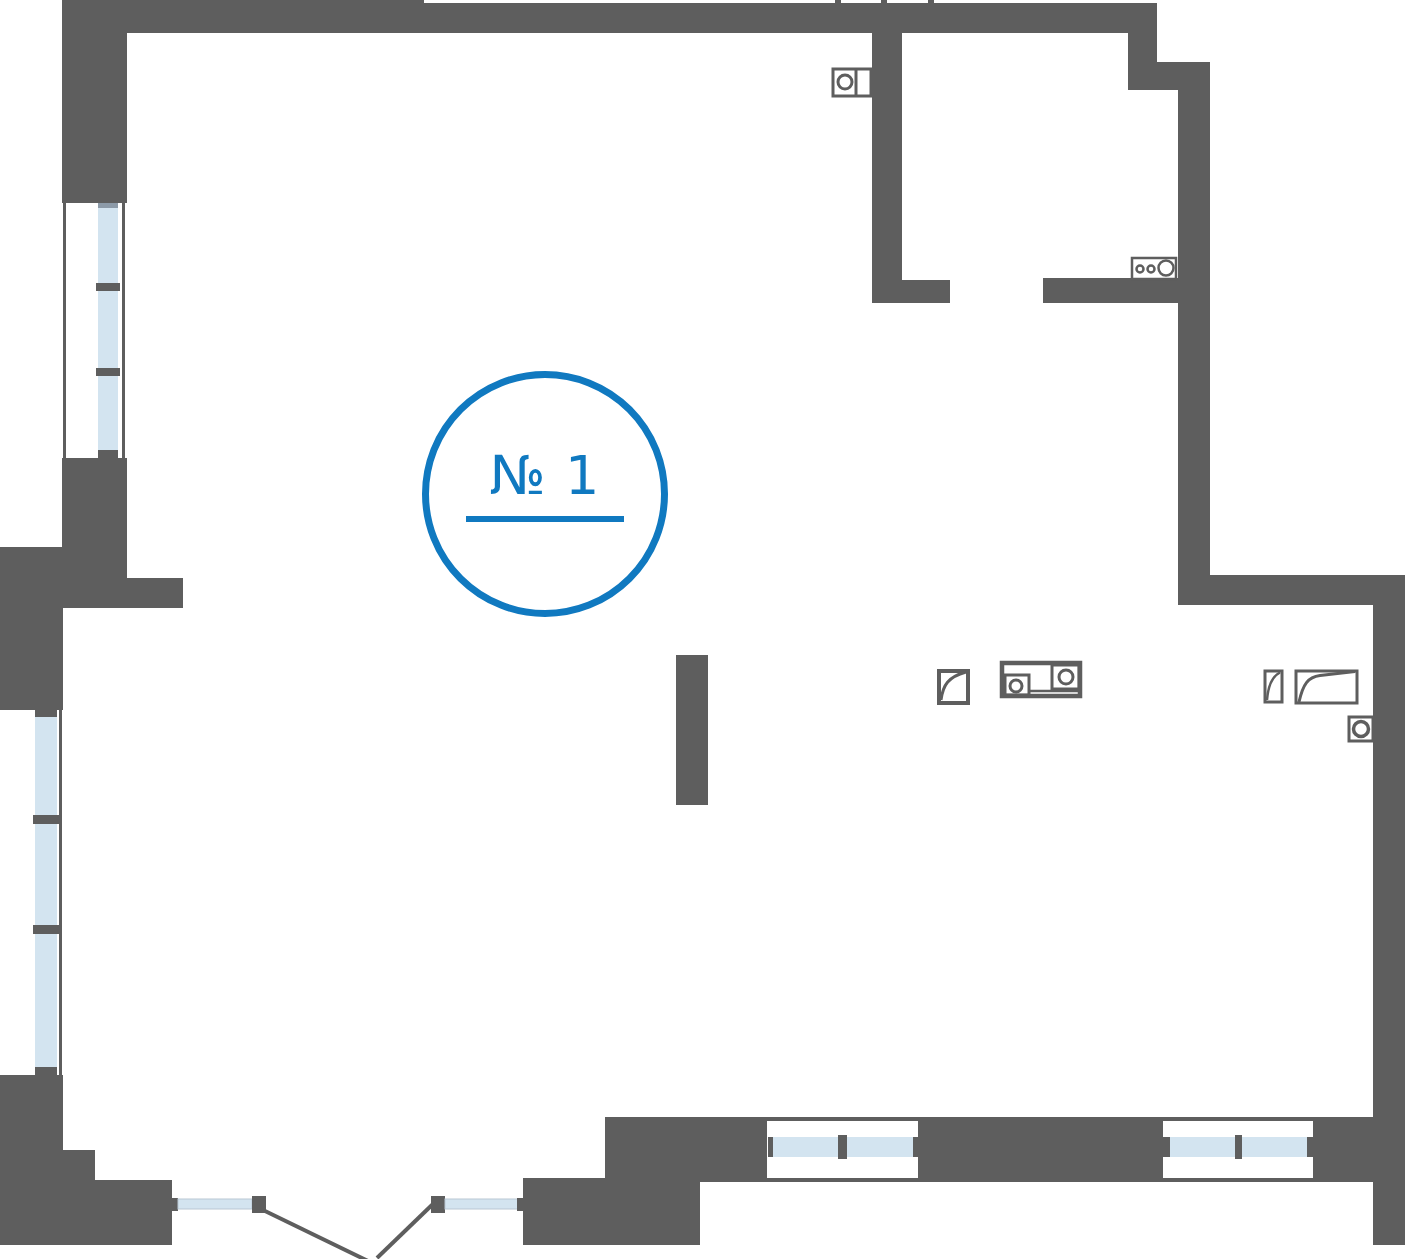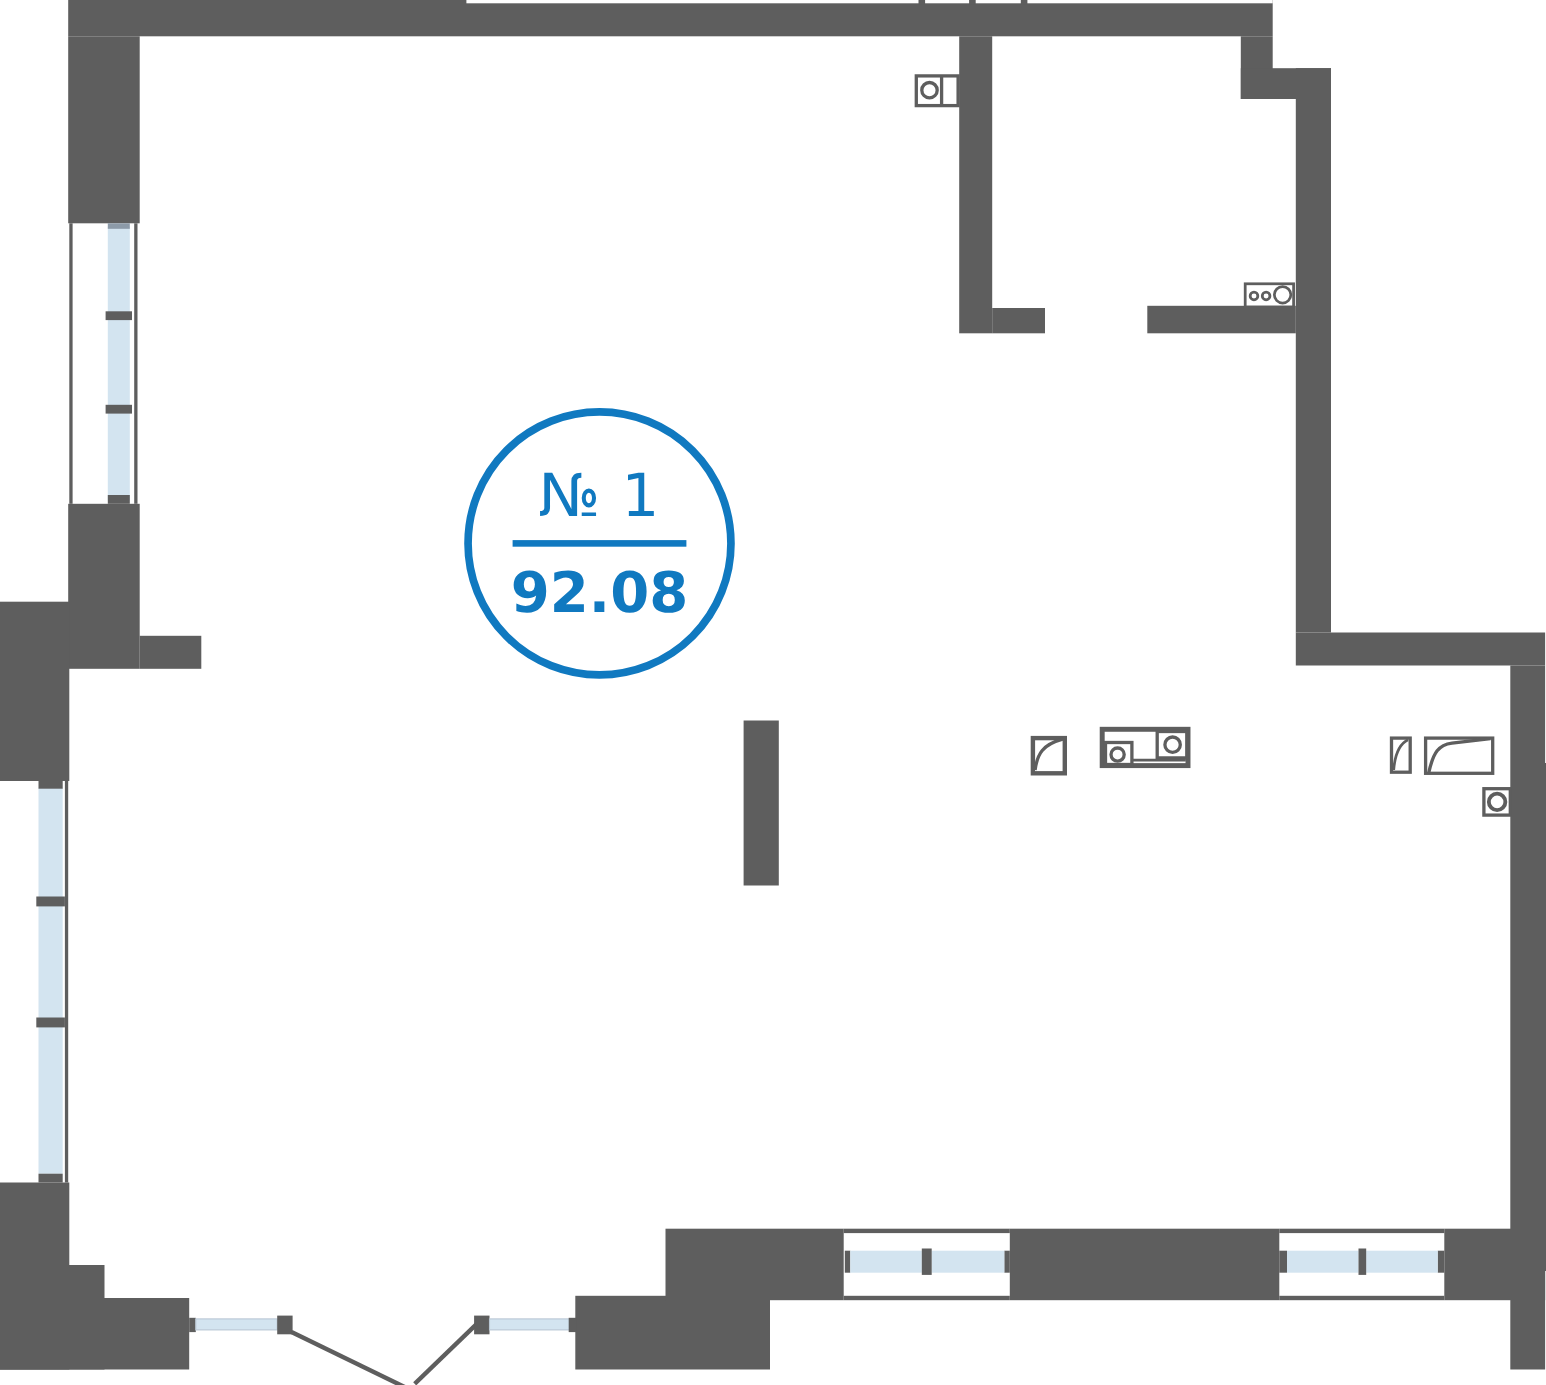--- a/index.html
+++ b/index.html
@@ -168,16 +168,15 @@
 
     <g>
       <rect class="ol" x="1349" y="717" width="24" height="24" stroke-width="3"></rect>
       <circle class="ln" cx="1361" cy="729" r="7.5" stroke-width="3.5"></circle>
     </g>
   </svg>
 
   <div class="badge">
     <div class="num">№ 1</div>
     <div class="rule"></div>
-    <div class="area">92.08</div>
   </div>
 
 </div>
 
 </body></html>

